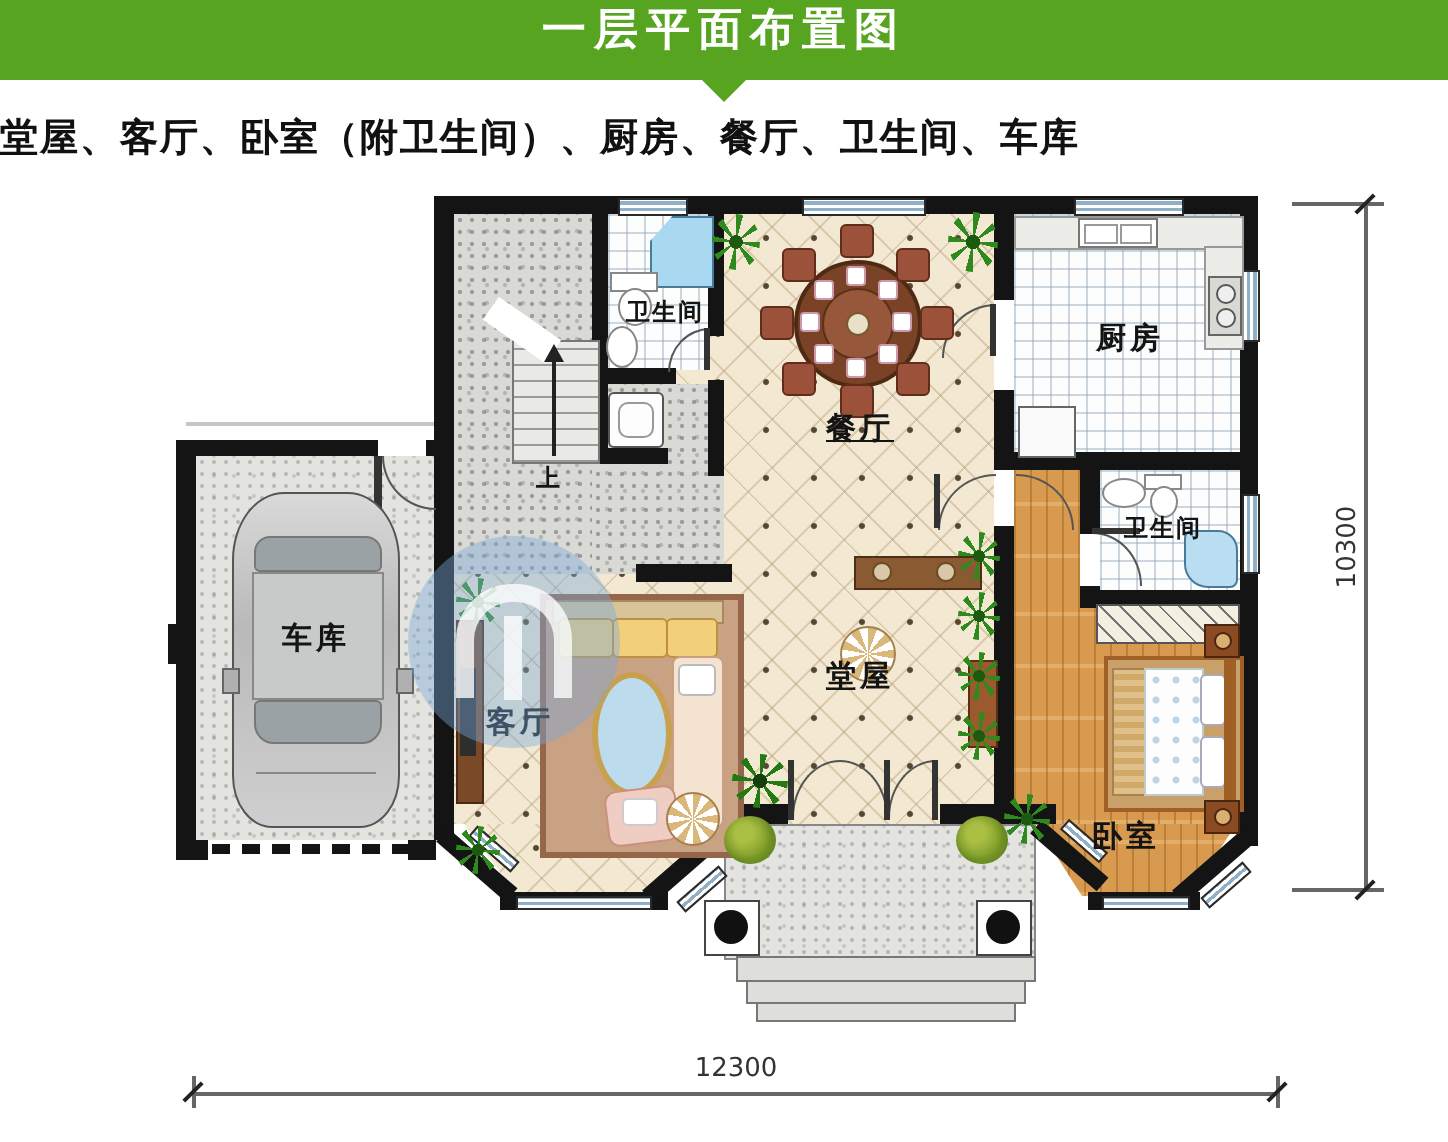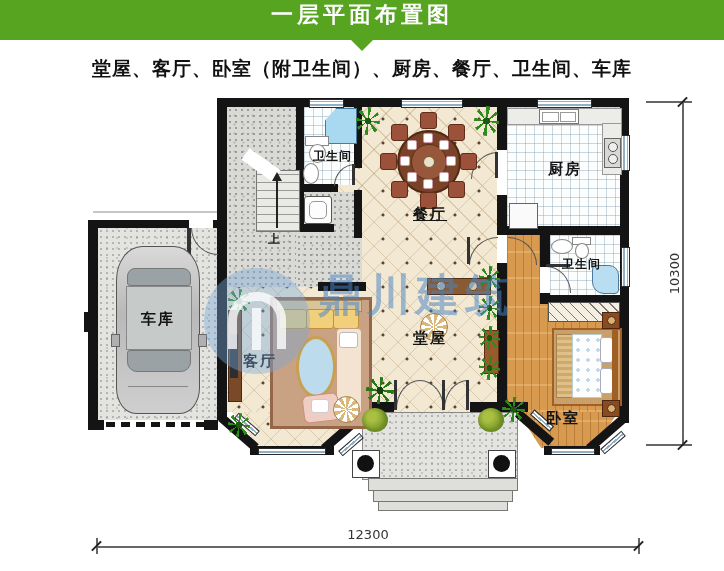--- a/index.html
+++ b/index.html
@@ -5,21 +5,21 @@
   html,body{margin:0;padding:0;background:#fff;}
   body{width:724px;height:571px;position:relative;overflow:hidden;
        font-family:"Liberation Sans",sans-serif;}
   .abs{position:absolute;}
   
   .hdr{left:0;top:0;width:724px;height:40px;background:#56a41f;}
   .hdr-title{width:100%;text-align:center;line-height:40px;color:#fff;
        font:bold 22px "Liberation Serif",serif;letter-spacing:4px;}
   .hdr-tri{left:351px;top:40px;width:0;height:0;border-left:11px solid transparent;
        border-right:11px solid transparent;border-top:11px solid #56a41f;}
-  .subtitle{left:0;top:56px;width:724px;text-align:center;color:#111;
+  .subtitle{left:0;top:56px;width:724px;text-align:left;color:#111;
        font:bold 19px "Liberation Serif",serif;letter-spacing:1px;}
   
   .tile{background-color:#f3e8d2;background-image:
     radial-gradient(circle,rgba(60,42,20,.85) 1.2px,transparent 1.8px),
     repeating-linear-gradient(45deg,rgba(165,135,90,.30) 0 1px,transparent 1px 17px),
     repeating-linear-gradient(-45deg,rgba(165,135,90,.30) 0 1px,transparent 1px 17px);
     background-size:24px 24px,auto,auto;}
   .granite{background-color:#d9dad5;background-image:
     radial-gradient(rgba(95,95,95,.5) .8px,transparent 1.3px),
     radial-gradient(rgba(150,150,150,.55) .8px,transparent 1.3px);
@@ -288,21 +288,20 @@
   <div class="abs rl rl-s" style="left:562px;top:256px;">卫生间</div>
   <div class="abs rl" style="left:141px;top:310px;">车库</div>
   <div class="abs rl" style="left:243px;top:352px;">客厅</div>
   <div class="abs rl" style="left:413px;top:329px;">堂屋</div>
   <div class="abs rl" style="left:546px;top:409px;">卧室</div>
 
   <div class="abs wm" style="left:204px;top:268px;width:106px;height:106px;border-radius:50%;background:rgba(122,170,220,.42);">
     <div style="position:absolute;left:24px;top:24px;width:40px;height:48px;border:9px solid rgba(255,255,255,.78);border-bottom:none;border-radius:28px 28px 0 0;"></div>
     <div style="position:absolute;left:48px;top:40px;width:9px;height:42px;background:rgba(255,255,255,.78);"></div>
   </div>
-  <div class="abs wm" style="left:318px;top:266px;font:bold 44px 'Liberation Serif',serif;letter-spacing:5px;">鼎川建筑</div>
 
   <div class="abs dl" style="left:96px;top:546px;width:543px;height:1.5px;"></div>
   <div class="abs dl" style="left:96px;top:538px;width:1.5px;height:16px;"></div>
   <div class="abs dl" style="left:638px;top:538px;width:1.5px;height:16px;"></div>
   <div class="abs slash" style="left:90px;top:545px;width:13px;height:2px;"></div>
   <div class="abs slash" style="left:632px;top:545px;width:13px;height:2px;"></div>
   <div class="abs dim" style="left:320px;top:527px;width:96px;text-align:center;">12300</div>
   <div class="abs dl" style="left:682px;top:102px;width:1.5px;height:344px;"></div>
   <div class="abs dl" style="left:646px;top:101px;width:46px;height:1.5px;"></div>
   <div class="abs dl" style="left:646px;top:444px;width:46px;height:1.5px;"></div>

